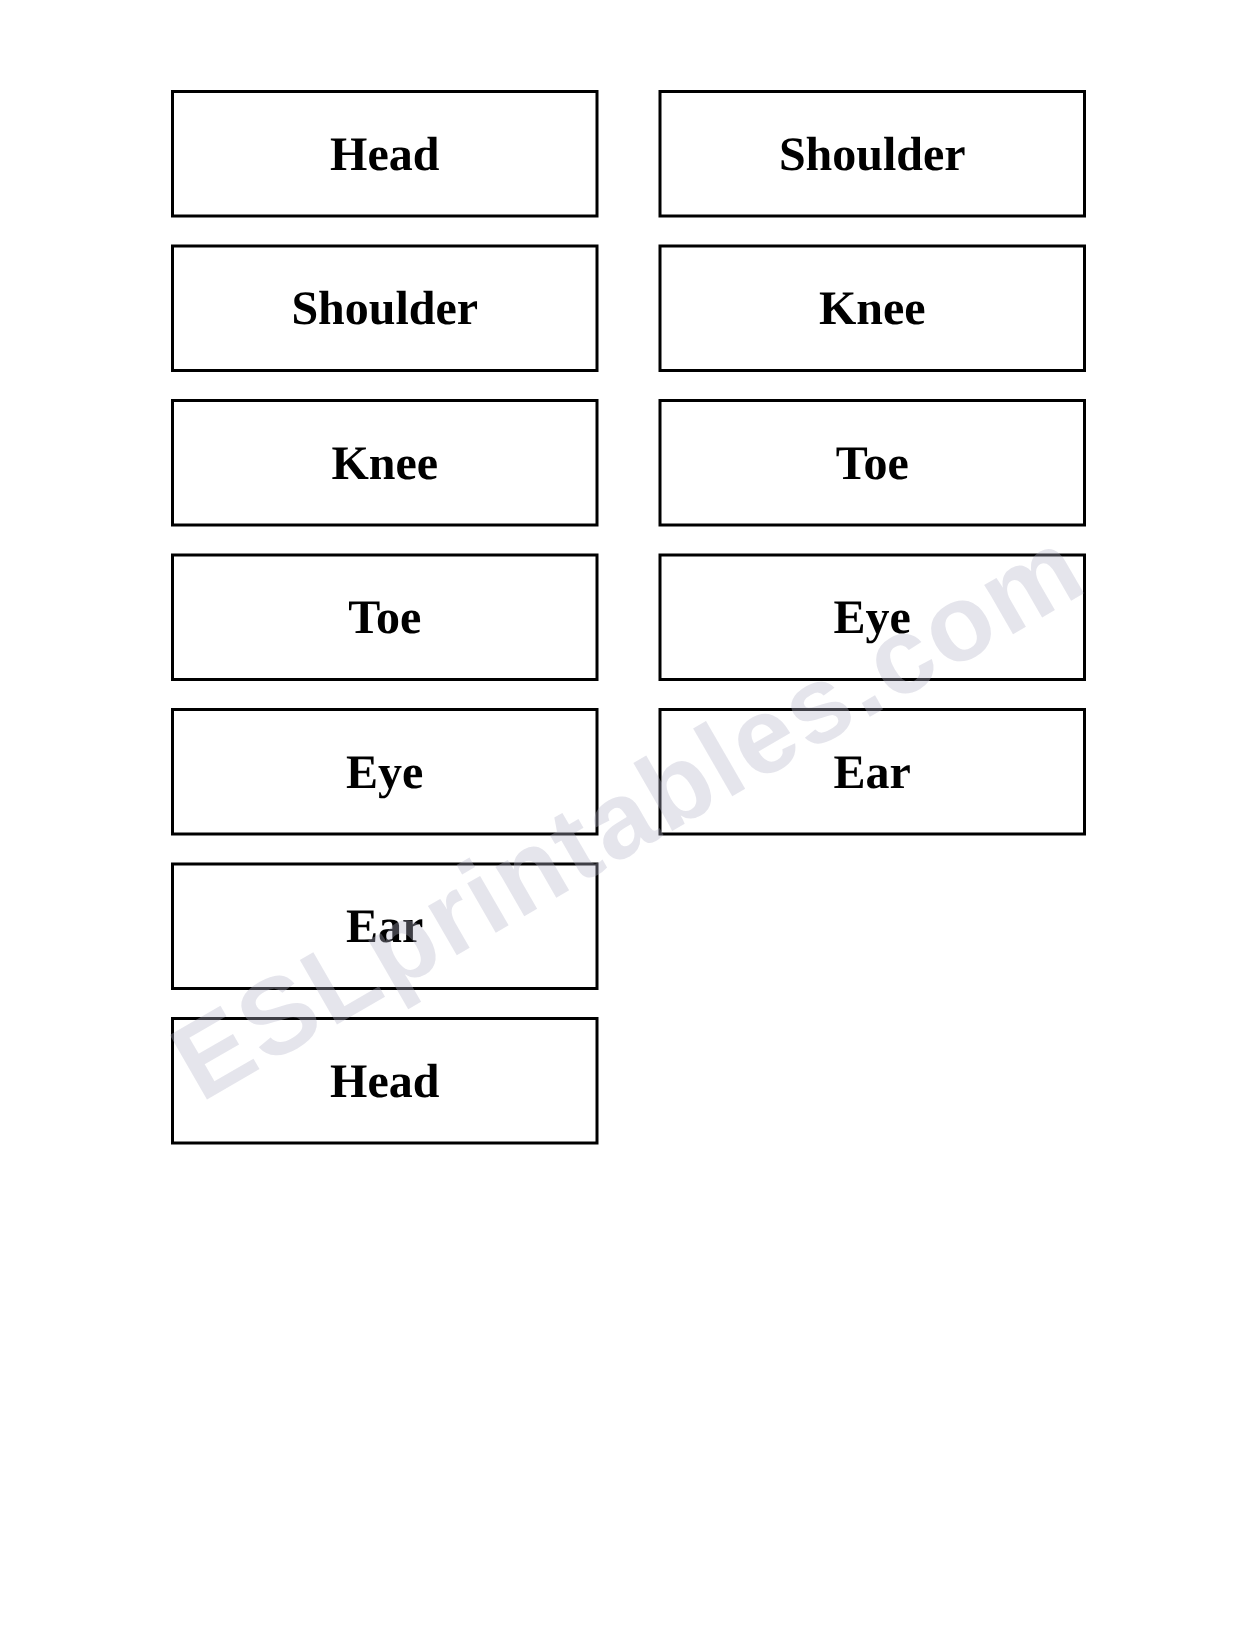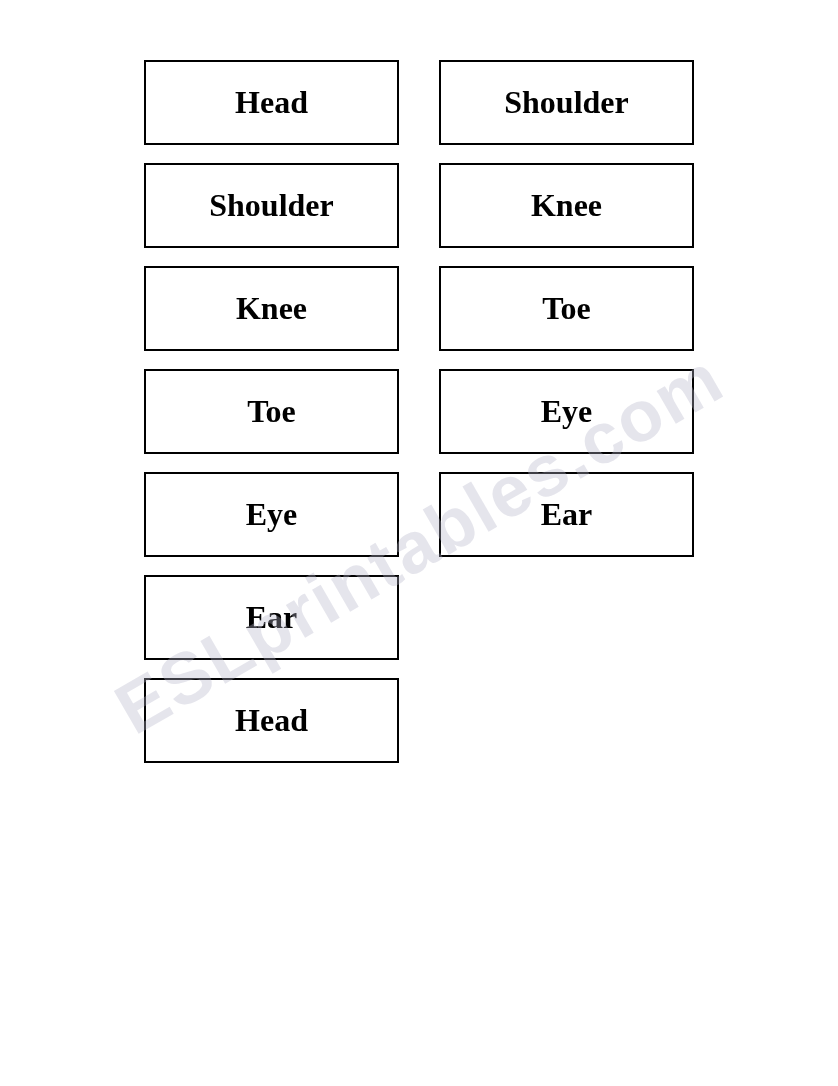--- a/index.html
+++ b/index.html
@@ -51,21 +51,21 @@
       align-items: flex-start;
     }
 
     .column {
       display: flex;
       flex-direction: column;
       gap: 18px;
     }
 
     .word-card {
-      width: 255px;
+      width: 285px;
       height: 85px;
       border: 2.5px solid #000000;
       display: flex;
       align-items: center;
       justify-content: center;
       background: #ffffff;
     }
 
     .word-card span {
       font-family: 'Comic Sans MS', 'Chalkboard SE', cursive;

